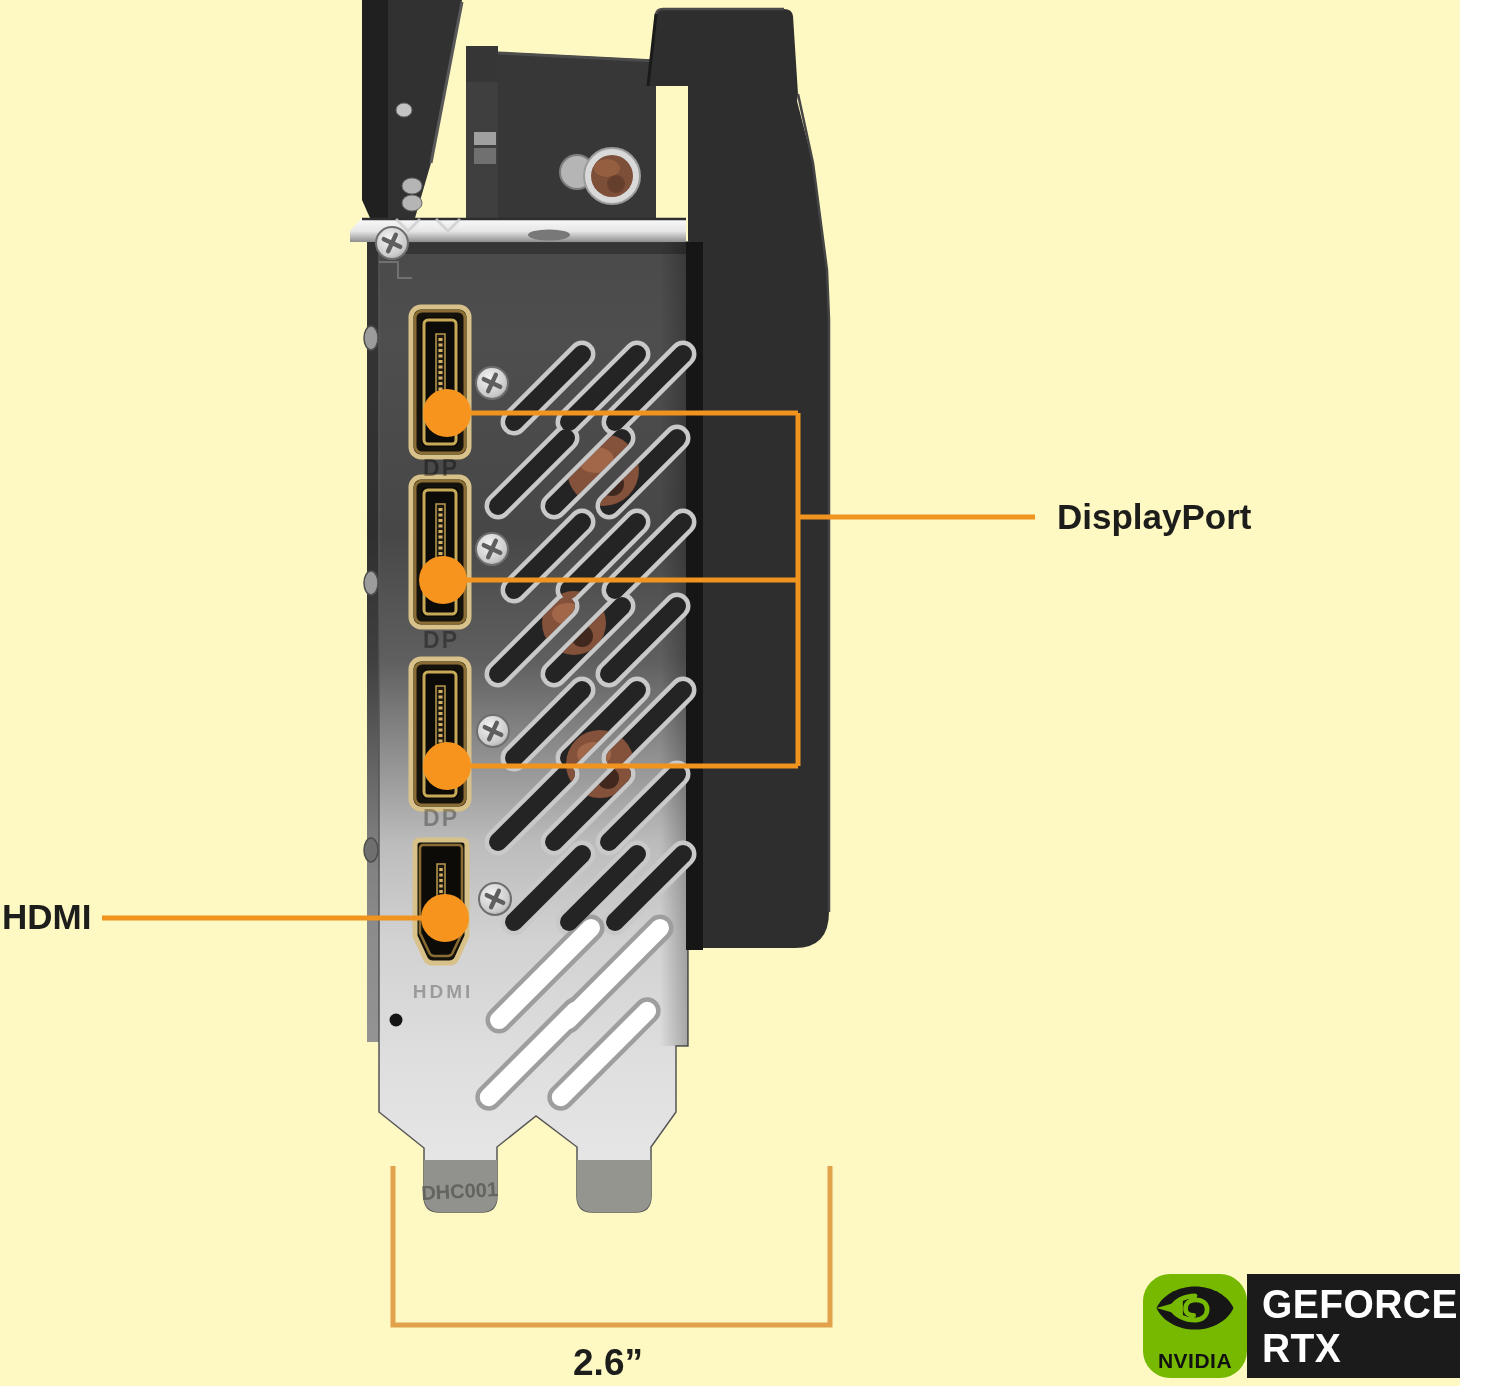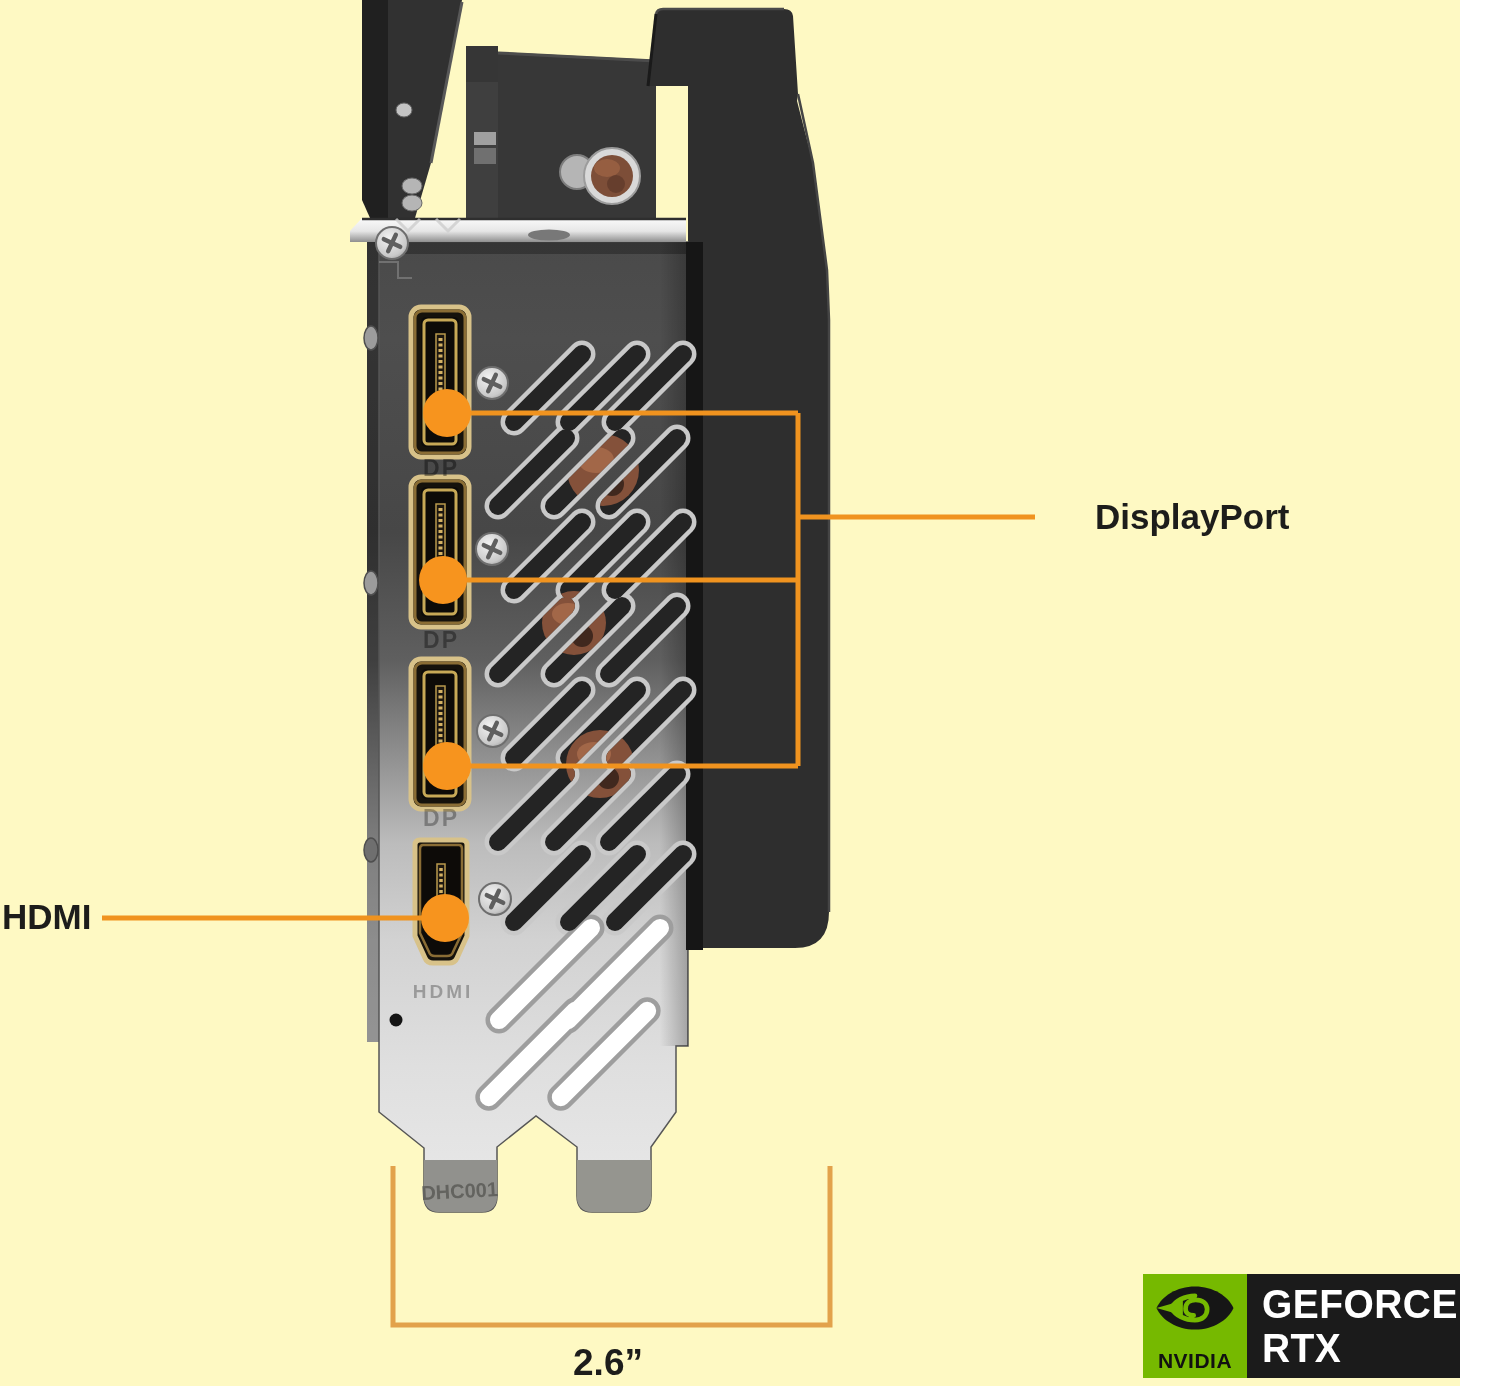--- a/index.html
+++ b/index.html
@@ -5,21 +5,21 @@
   html,body{margin:0;padding:0;}
   body{font-family:"Liberation Sans",sans-serif;background:#fff;}
   #stage{position:relative;width:1460px;height:1386px;background:#fef9c3;overflow:hidden;}
   #gpu-svg{position:absolute;left:0;top:0;}
   .callout-label{position:absolute;font-weight:bold;font-size:35px;line-height:42px;color:#1d1d1b;white-space:nowrap;}
   #displayport-label{left:1057px;top:496px;}
   #hdmi-label{left:2px;top:896px;}
   #width-label{left:458px;top:1342px;width:300px;text-align:center;font-size:37px;}
   
   #nvidia-badge{position:absolute;left:1143px;top:1274px;width:348px;height:104px;display:flex;align-items:stretch;}
-  #badge-green-box{width:104px;background:#76B900;position:relative;flex:none;}
+  #badge-green-box{width:104px;background:#76B900;position:relative;flex:none;border-radius:27px;}
   #badge-black-box{flex:1;background:#1b1b1b;color:#fff;padding:8px 16px 0 15px;overflow:hidden;}
   #badge-gap{width:3px;background:#fff;flex:none;}
   #badge-green-stripe{width:8px;background:#76B900;flex:none;}
   #badge-eye{position:absolute;left:11px;top:7px;}
   #badge-brand{position:absolute;left:0;bottom:5px;width:100%;text-align:center;font-weight:bold;font-size:21px;letter-spacing:.5px;color:#111;}
   .badge-line{font-weight:bold;font-size:41px;line-height:44px;letter-spacing:.5px;transform:scaleX(.95);transform-origin:left center;}
 </style>
 </head>
 <body>
 
@@ -261,21 +261,21 @@
       <circle cx="443" cy="580" r="24"></circle>
       <circle cx="447" cy="766" r="24"></circle>
       <circle cx="445" cy="918" r="24"></circle>
     </g>
 
     <g fill="none" stroke-width="5" stroke="#E2A24B">
       <path d="M393,1166 V1325 H830 V1166"></path>
     </g>
   </svg>
 
-  <div class="callout-label" id="displayport-label" style="color: rgb(29, 29, 27); margin-left: 38px;">DisplayPort</div>
+  <div class="callout-label" id="displayport-label" style="color: rgb(29, 29, 27);">DisplayPort</div>
   <div class="callout-label" id="hdmi-label" style="color: rgb(29, 29, 27);">HDMI</div>
   <div class="callout-label" id="width-label" style="color: rgb(29, 29, 27);">2.6”</div>
 
   <div id="nvidia-badge">
     <div id="badge-green-box" style="background-color: rgb(118, 185, 0);">
       <svg id="badge-eye" width="82" height="54" viewBox="0 0 120 80">
         <path d="M60,8 C33,8 11,22 3,40 C11,58 33,72 60,72 C87,72 109,58 117,40 C109,22 87,8 60,8 Z" fill="#161616"></path>
         <path d="M3,40 L42,29 L42,51 Z" fill="#76B900"></path>
         <path d="M60,22 C45,22 31,29 25,40 C31,51 45,58 60,58 C71,58 78,51 78,42 C78,33 71,28 61,28 C52,28 46,33 46,41 C46,47 51,51 58,51" fill="none" stroke="#76B900" stroke-width="7" stroke-linecap="round"></path>
       </svg>

